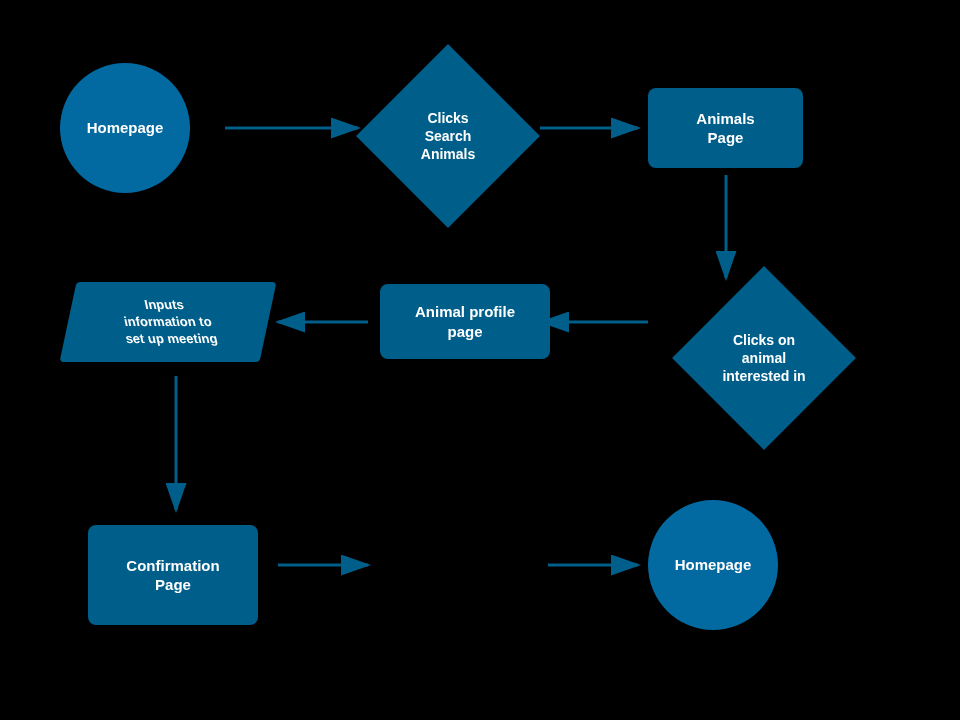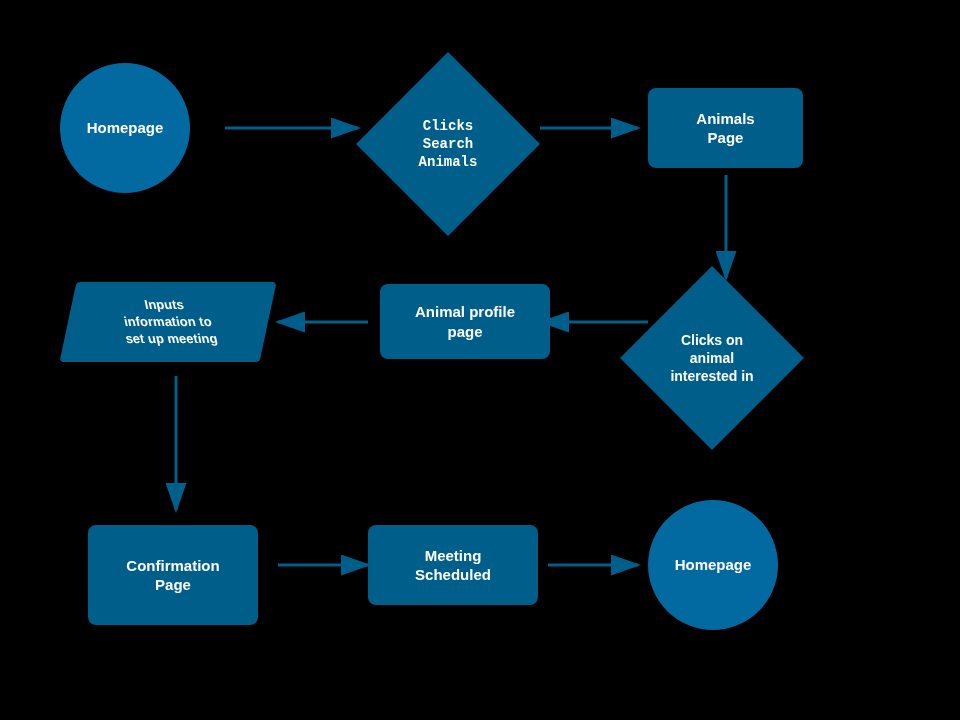--- a/index.html
+++ b/index.html
@@ -121,38 +121,37 @@
 
     <line class="arrow-line" x1="176" y1="376" x2="176" y2="510"></line>
 
     <line class="arrow-line" x1="278" y1="565" x2="368" y2="565"></line>
 
     <line class="arrow-line" x1="548" y1="565" x2="638" y2="565"></line>
   </svg>
 
   <div class="shape circle" style="width:130px; height:130px; left:60px; top:63px;">Homepage</div>
 
-  <div class="diamond-wrapper" style="left:358px; top:64px; width:180px; height:160px;font-family:Liberation Mono, monospace;">
+  <div class="diamond-wrapper" style="left:358px; top:56px; width:180px; height:160px;">
     <div class="diamond" style="width:130px; height:130px;"></div>
     <div class="diamond-text">Clicks<br>Search<br>Animals</div>
   </div>
 
   <div class="shape rectangle" style="width:155px; height:80px; left:648px; top:88px;">Animals<br>Page</div>
 
   <div class="diamond-wrapper" style="left:68px; top:282px; width:200px; height:80px;">
     <div class="parallelogram" style="width:200px; height:80px;"></div>
     <div class="parallelogram-text">Inputs<br>information to<br>set up meeting</div>
   </div>
 
   <div class="shape rectangle" style="width:170px; height:75px; left:368px; top:284px;margin-left:12px;">Animal profile<br>page</div>
 
-  <div class="diamond-wrapper" style="left:632px; top:278px; width:160px; height:160px;">
+  <div class="diamond-wrapper" style="left:684px; top:278px; width:160px; height:160px;">
     <div class="diamond" style="width:130px; height:130px;"></div>
     <div class="diamond-text">Clicks on<br>animal<br>interested in</div>
   </div>
 
   <div class="shape rectangle" style="width:170px; height:100px; left:88px; top:525px;">Confirmation<br>Page</div>
 
-  <div class="shape rectangle" style="width:170px; height:80px; left:368px; top:525px;">Meeting<br>Scheduled</div>
 
   <div class="shape circle" style="width:130px; height:130px; left:648px; top:500px;">Homepage</div>
 
 </div>
 
 </body></html>

